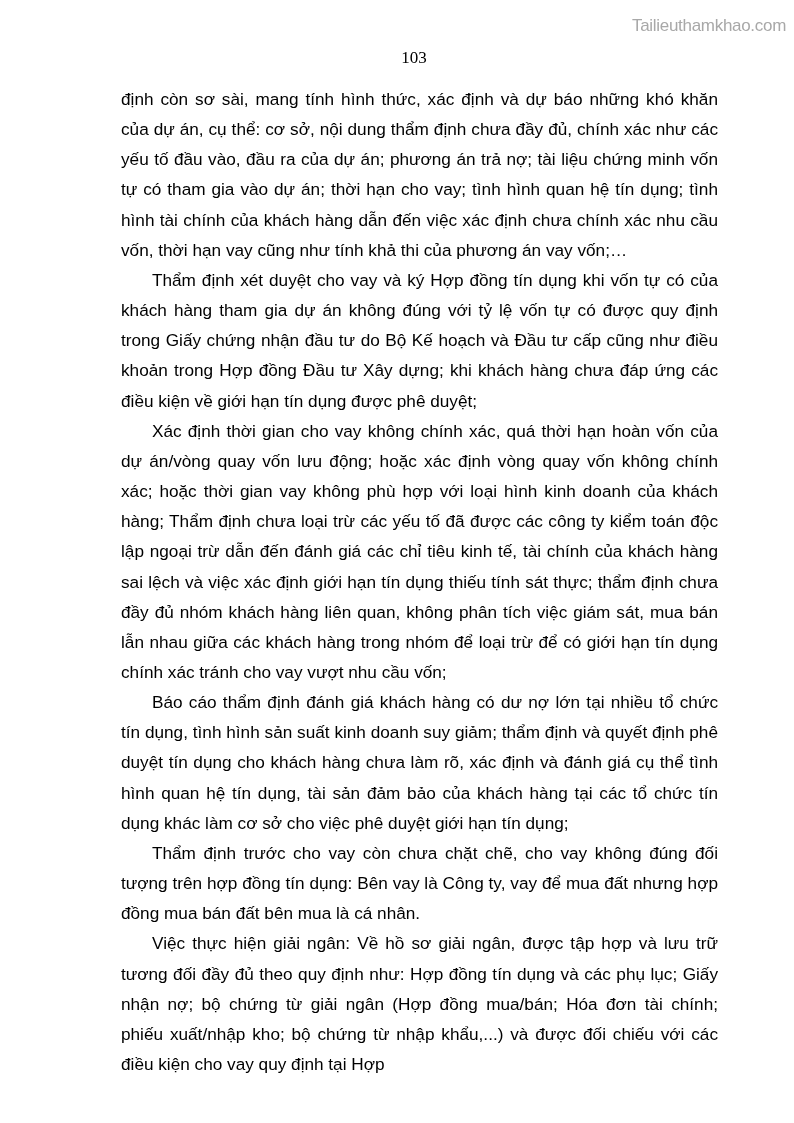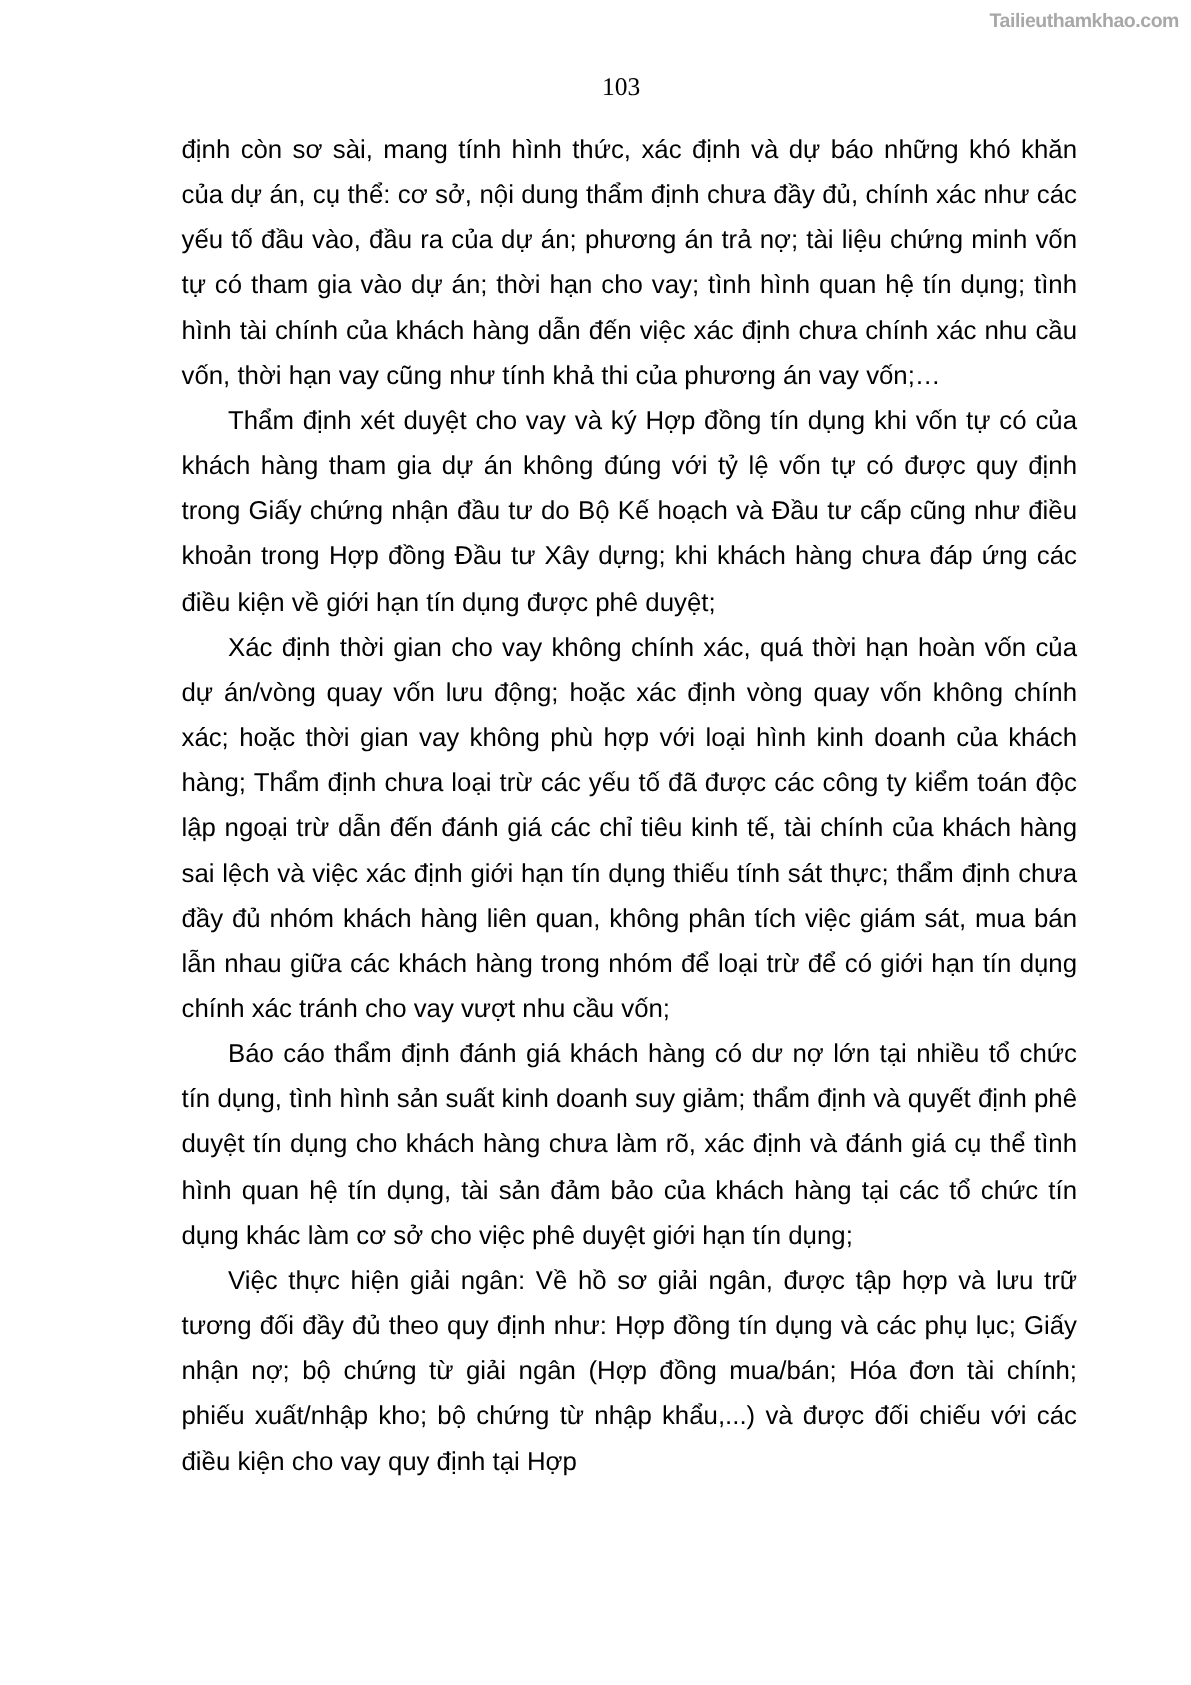--- a/index.html
+++ b/index.html
@@ -1,20 +1,20 @@
 <!DOCTYPE html>
 <html><head>
 <meta charset="utf-8">
 <style>
   html, body { margin: 0; padding: 0; background: #ffffff; }
   body { width: 794px; height: 1123px; position: relative; overflow: hidden; }
   .watermark {
-    position: absolute; top: 6px; right: 8px;
+    position: absolute; top: 16px; right: 8px;
     font-family: "Liberation Sans", sans-serif;
-    font-size: 13px; color: #a8a8a8; letter-spacing: -0.3px; font-weight: bold;
+    font-size: 17px; color: #a8a8a8; letter-spacing: -0.3px;
   }
   .page-number {
     position: absolute; top: 48px; left: 0; width: 794px; text-align: center;
     font-family: "Liberation Serif", serif; font-size: 17px; color: #000; padding-left: 17px;
   }
   .content {
     position: absolute; top: 84px; left: 121px; width: 597px;
     font-family: Liberation Sans, sans-serif; font-size: 17.2px; line-height: 30.15px;
     color: #000; text-align: justify;
   }
@@ -25,14 +25,15 @@
 <body>
 
 <div class="watermark">Tailieuthamkhao.com</div>
 <div class="page-number">103</div>
 
 <div class="content">
   <p>định còn sơ sài, mang tính hình thức, xác định và dự báo những khó khăn của dự án, cụ thể: cơ sở, nội dung thẩm định chưa đầy đủ, chính xác như các yếu tố đầu vào, đầu ra của dự án; phương án trả nợ; tài liệu chứng minh vốn tự có tham gia vào dự án; thời hạn cho vay; tình hình quan hệ tín dụng; tình hình tài chính của khách hàng dẫn đến việc xác định chưa chính xác nhu cầu vốn, thời hạn vay cũng như tính khả thi của phương án vay vốn;…</p>
   <p class="indent">Thẩm định xét duyệt cho vay và ký Hợp đồng tín dụng khi vốn tự có của khách hàng tham gia dự án không đúng với tỷ lệ vốn tự có được quy định trong Giấy chứng nhận đầu tư do Bộ Kế hoạch và Đầu tư cấp cũng như điều khoản trong Hợp đồng Đầu tư Xây dựng; khi khách hàng chưa đáp ứng các điều kiện về giới hạn tín dụng được phê duyệt;</p>
   <p class="indent">Xác định thời gian cho vay không chính xác, quá thời hạn hoàn vốn của dự án/vòng quay vốn lưu động; hoặc xác định vòng quay vốn không chính xác; hoặc thời gian vay không phù hợp với loại hình kinh doanh của khách hàng; Thẩm định chưa loại trừ các yếu tố đã được các công ty kiểm toán độc lập ngoại trừ dẫn đến đánh giá các chỉ tiêu kinh tế, tài chính của khách hàng sai lệch và việc xác định giới hạn tín dụng thiếu tính sát thực; thẩm định chưa đầy đủ nhóm khách hàng liên quan, không phân tích việc giám sát, mua bán lẫn nhau giữa các khách hàng trong nhóm để loại trừ để có giới hạn tín dụng chính xác tránh cho vay vượt nhu cầu vốn;</p>
   <p class="indent">Báo cáo thẩm định đánh giá khách hàng có dư nợ lớn tại nhiều tổ chức tín dụng, tình hình sản suất kinh doanh suy giảm; thẩm định và quyết định phê duyệt tín dụng cho khách hàng chưa làm rõ, xác định và đánh giá cụ thể tình hình quan hệ tín dụng, tài sản đảm bảo của khách hàng tại các tổ chức tín dụng khác làm cơ sở cho việc phê duyệt giới hạn tín dụng;</p>
+  <p class="indent">Thẩm định trước cho vay còn chưa chặt chẽ, cho vay không đúng đối tượng trên hợp đồng tín dụng: Bên vay là Công ty, vay để mua đất nhưng hợp đồng mua bán đất bên mua là cá nhân.</p>
   <p class="indent">Việc thực hiện giải ngân: Về hồ sơ giải ngân, được tập hợp và lưu trữ tương đối đầy đủ theo quy định như: Hợp đồng tín dụng và các phụ lục; Giấy nhận nợ; bộ chứng từ giải ngân (Hợp đồng mua/bán; Hóa đơn tài chính; phiếu xuất/nhập kho; bộ chứng từ nhập khẩu,...) và được đối chiếu với các điều kiện cho vay quy định tại Hợp</p>
 </div>
 
 </body></html>

